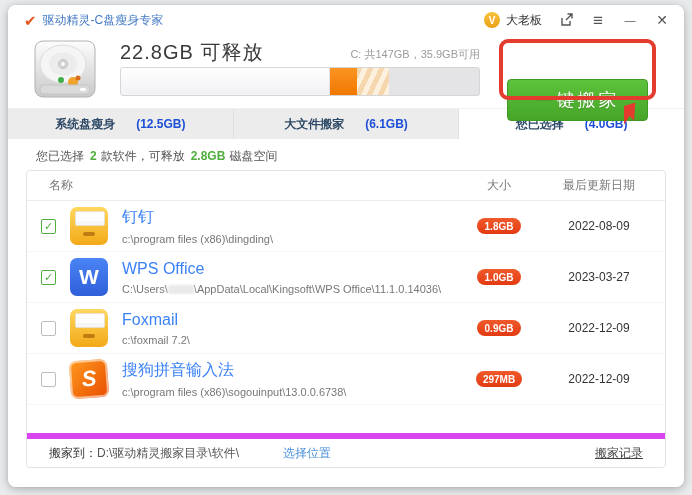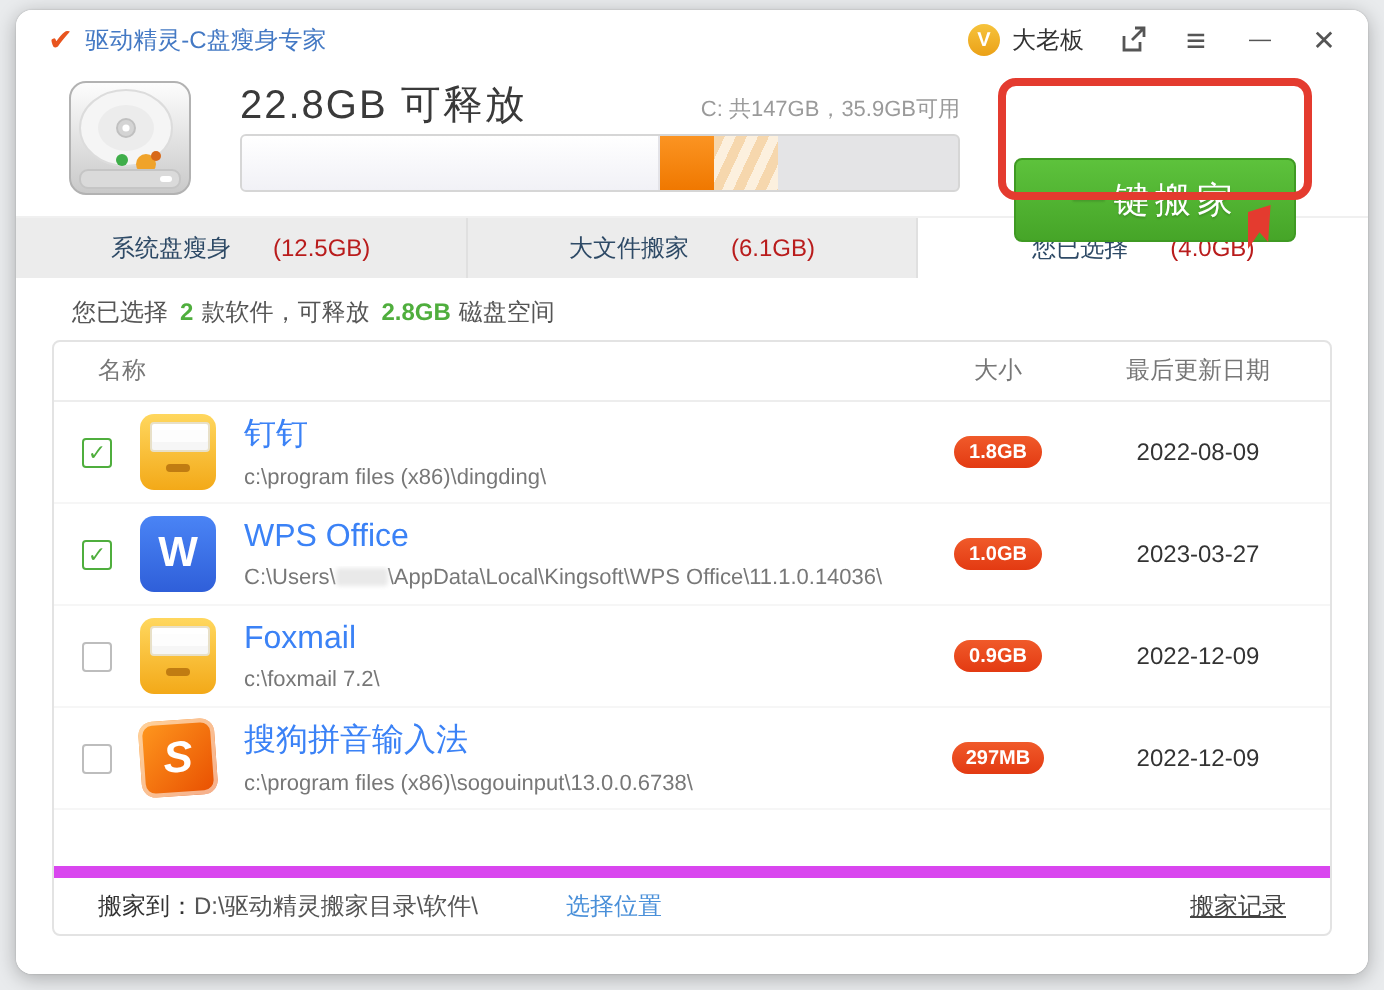--- a/index.html
+++ b/index.html
@@ -39,24 +39,24 @@
     background:linear-gradient(#5dc23c,#46a528); border:1px solid #3f9a23; border-radius:4px;
     color:#fff; font-size:18px; letter-spacing:3px; display:flex; align-items:center; justify-content:center; cursor:pointer;
     text-shadow:0 1px 1px rgba(0,0,0,.15); }
   
   .annot-box { position:absolute; left:491px; top:34px; width:157px; height:61px;
     border:4px solid #e43b2f; border-radius:9px; pointer-events:none; z-index:20; }
   .annot-arrow { position:absolute; left:616px; top:97px; z-index:20; pointer-events:none; }
   
   .tabs { height:31px; display:flex; background:#ececec; border-top:1px solid #f0f0f0; }
   .tab { flex:1; display:flex; align-items:center; justify-content:center; gap:21px;
-    font-size:12px; font-weight:normal; color:#2e4a66; background:#ececec; cursor:pointer;
+    font-size:12px; font-weight:bold; color:#2e4a66; background:#ececec; cursor:pointer;
     border-right:1px solid #e0e0e0; }
   .tab:last-child { border-right:none; }
-  .tab .tab-val { color:#b91c1c; }
+  .tab .tab-val { color:#1d4ed8; }
   .tab.active { background:#fff; }
   
   .content { position:relative; height:348px; background:#fff; }
   .summary { padding:9px 0 0 28px; font-size:12px; color:#555; }
   .summary span { margin-right:4px; }
   .sum-num { color:#4fae3d; font-weight:bold; margin:0 2px; }
   .listbox { position:absolute; left:18px; top:31px; width:640px; height:298px;
     border:1px solid #e3e3e3; border-radius:4px; display:flex; flex-direction:column; background:#fff; }
   .lhead { height:30px; display:flex; align-items:center; padding:0 14px; border-bottom:1px solid #ededed;
     font-size:12px; color:#777; }

